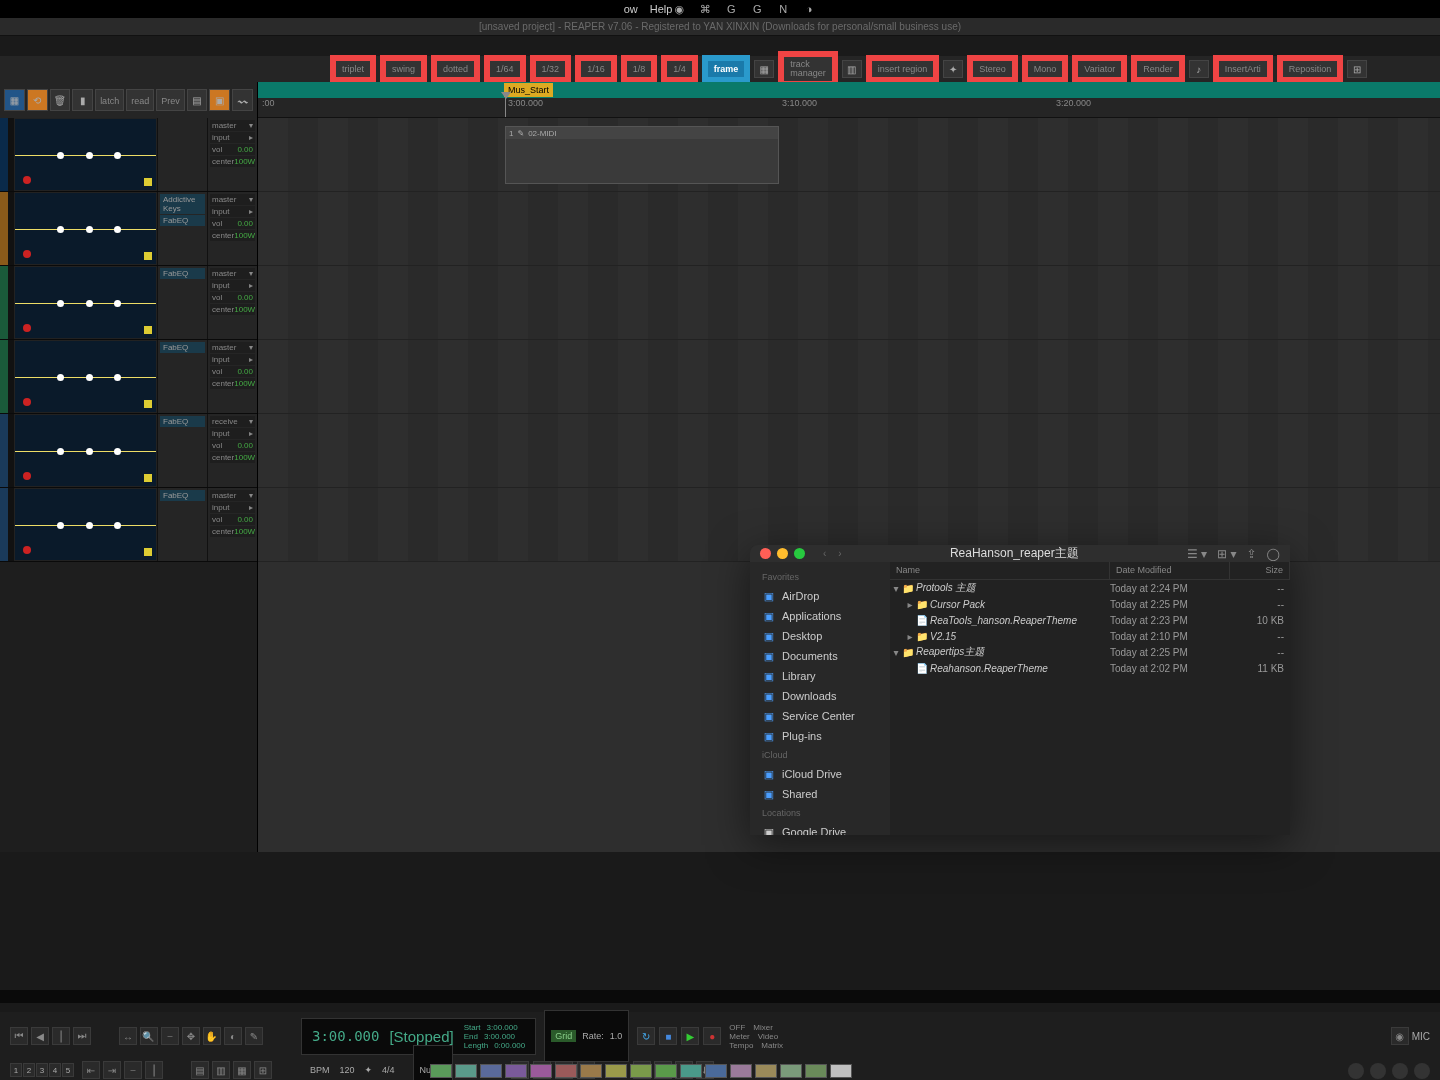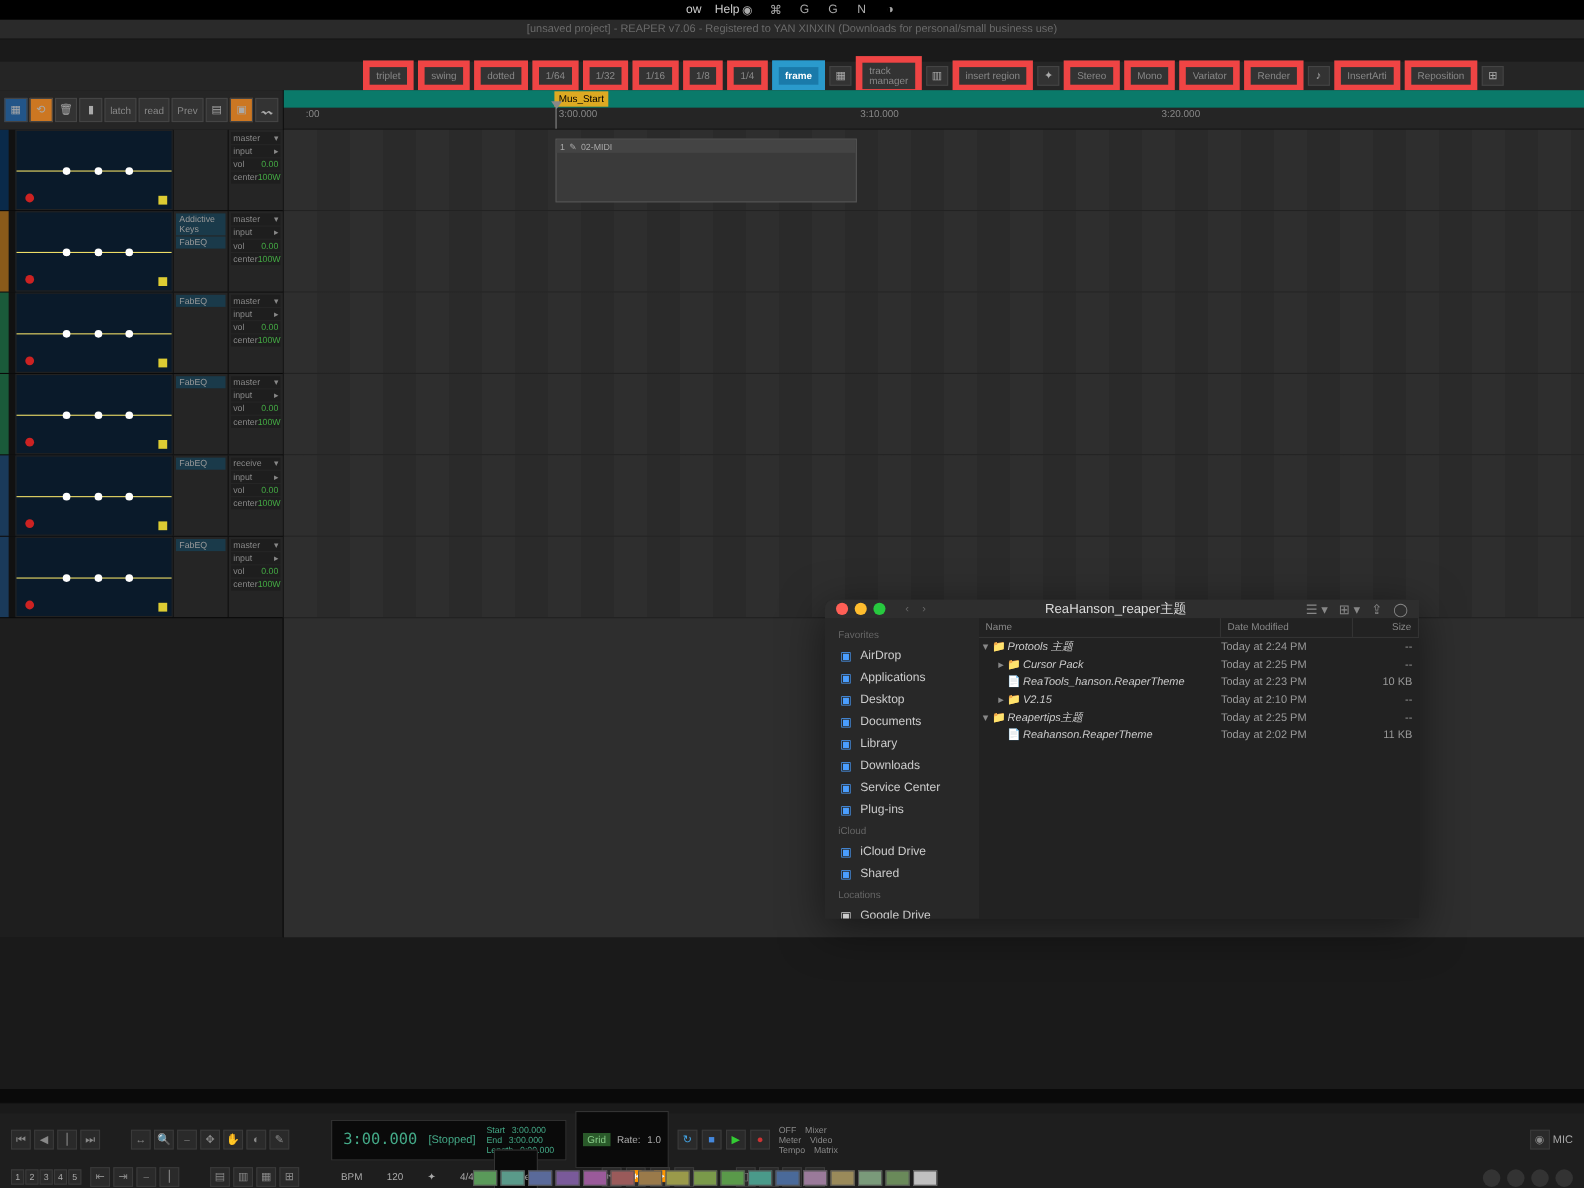--- a/index.html
+++ b/index.html
@@ -107,33 +107,33 @@
 .session-bar { height: 12px; background: #0a0a0a; color: #444; font-size: 9px; padding: 0 6px; }
 .scrollbar { height: 10px; background: #1a1a1a; border-top: 1px solid #0a0a0a; }
 .transport { height: 48px; display: flex; align-items: center; padding: 4px 10px; gap: 8px; background: #1e1e1e; }
 .tp-group { display: flex; gap: 3px; align-items: center; }
 .tp-btn { width: 18px; height: 18px; background: #2a2a2a; border: 1px solid #3a3a3a; display: flex; align-items: center; justify-content: center; color: #888; font-size: 10px; }
 .tp-btn.play { color: #3c3; }
 .tp-btn.rec { color: #c33; }
 .tp-btn.stop { color: #48d; }
 .time-display { background: #0a0a0a; border: 1px solid #333; padding: 4px 10px; display: flex; align-items: center; gap: 10px; }
 .time-big { color: #4a8; font-size: 14px; font-family: monospace; }
-.time-status { color: #4a8; font-size: 10px; }
+.time-status { color: #4a8; font-size: 15px; }
 .time-sub { display: flex; flex-direction: column; font-size: 8px; color: #4a8; }
 .time-sub-row { display: flex; gap: 6px; }
 .grid-box { background: #0a0a0a; border: 1px solid #333; padding: 19px 6px; display: flex; align-items: center; gap: 6px; font-size: 9px; }
 .grid-label { background: #2a5a2a; color: #8c8; padding: 1px 4px; }
 .tp-big-btns { display: flex; gap: 4px; }
 .matrix-box { display: flex; flex-direction: column; font-size: 8px; color: #888; }
 .matrix-box div { display: flex; gap: 8px; }
 
 .transport2 { height: 20px; display: flex; align-items: center; padding: 0 10px; gap: 8px; background: #1e1e1e; }
 .num-btns { display: flex; gap: 1px; }
 .num-btn { width: 12px; height: 14px; background: #2a2a2a; border: 1px solid #3a3a3a; font-size: 8px; display: flex; align-items: center; justify-content: center; }
-.bpm-box { display: flex; gap: 22px; font-size: 9px; align-items: center; }
+.bpm-box { display: flex; gap: 10px; font-size: 9px; align-items: center; }
 
 
 .swatches { position: absolute; bottom: 0; left: 430px; height: 18px; display: flex; gap: 3px; align-items: center; }
 .swatch { width: 22px; height: 14px; border: 1px solid #555; }
 .right-icons { position: absolute; bottom: 0; right: 10px; height: 18px; display: flex; gap: 6px; align-items: center; }
 .right-icons div { width: 16px; height: 16px; background: #333; border-radius: 50%; }
 
 </style>
 </head>
 <body>
@@ -412,21 +412,21 @@
       </div>
   </div>
 
   <div class="right-area">
     <div class="marker-strip">
       <div class="marker" style="left:246px">
         <span>Mus_Start</span>
       </div>
     </div>
     <div class="ruler">
-      <span class="ruler-tick" style="left:20px">:00</span>
+      <span class="ruler-tick" style="left:4px">:00</span>
       <span class="ruler-tick" style="left:250px">3:00.000</span>
       <span class="ruler-tick" style="left:524px">3:10.000</span>
       <span class="ruler-tick" style="left:798px">3:20.000</span>
       <div class="playhead" style="left:247px"></div>
     </div>
     <div class="arrange">
       <div class="arrange-track">
         <div class="clip" style="left:247px;width:274px">
           <div class="clip-header">
             <span>1</span>

